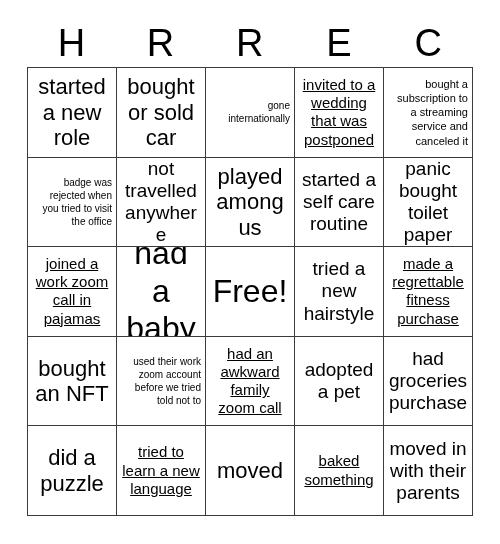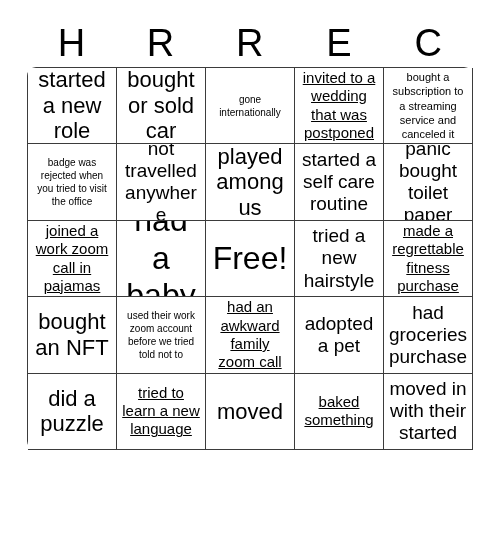--- a/index.html
+++ b/index.html
@@ -46,29 +46,28 @@
     color: #000000;
     user-select: none;
   }
 
   
   #bingo-grid {
     position: absolute;
     left: 27px;
     top: 67px;
     width: 446px;
-    height: 383px;
+    height: 449px;
     box-sizing: border-box;
     display: grid;
     grid-template-columns: repeat(5, 1fr);
     grid-template-rows: repeat(5, 1fr);
     border-top: 1px solid #3b3b3b;
     border-left: 1px solid #3b3b3b;
     background: #ffffff;
-    border-radius: 9px;
   }
 
   .bingo-cell {
     box-sizing: border-box;
     border-right: 1px solid #3b3b3b;
     border-bottom: 1px solid #3b3b3b;
     background: #ffffff;
     display: flex;
     align-items: center;
     justify-content: center;
@@ -89,21 +88,21 @@
   .sz-lg  { font-size: 22px; }
   .sz-md  { font-size: 19px; }
   .sz-sm  { font-size: 15px; }
   .sz-xs  { font-size: 10px; }
   .sz-xxs { font-size: 11px; }
 
   .sz-lg .cell-text,
   .sz-md .cell-text { line-height: 1.16; }
   .sz-sm .cell-text { line-height: 1.22; text-decoration: underline; }
   .sz-xs .cell-text,
-  .sz-xxs .cell-text { line-height: 1.3; }
+  .sz-xxs .cell-text { line-height: 1.3; text-align: right; }
 </style>
 </head>
 <body>
 
 <div id="bingo-card">
 
   <div id="header-row">
     <div class="header-letter">H</div>
     <div class="header-letter">R</div>
     <div class="header-letter">R</div>
@@ -182,17 +181,17 @@
     <div class="bingo-cell sz-sm">
         <span class="cell-text">tried to learn a new language</span>
       </div>
     <div class="bingo-cell sz-lg">
         <span class="cell-text">moved</span>
       </div>
     <div class="bingo-cell sz-sm">
         <span class="cell-text">baked something</span>
       </div>
     <div class="bingo-cell sz-md">
-        <span class="cell-text">moved in with their started</span>
+        <span class="cell-text">moved in with their parents</span>
       </div>
   </div>
 
 </div>
 
 </body></html>

